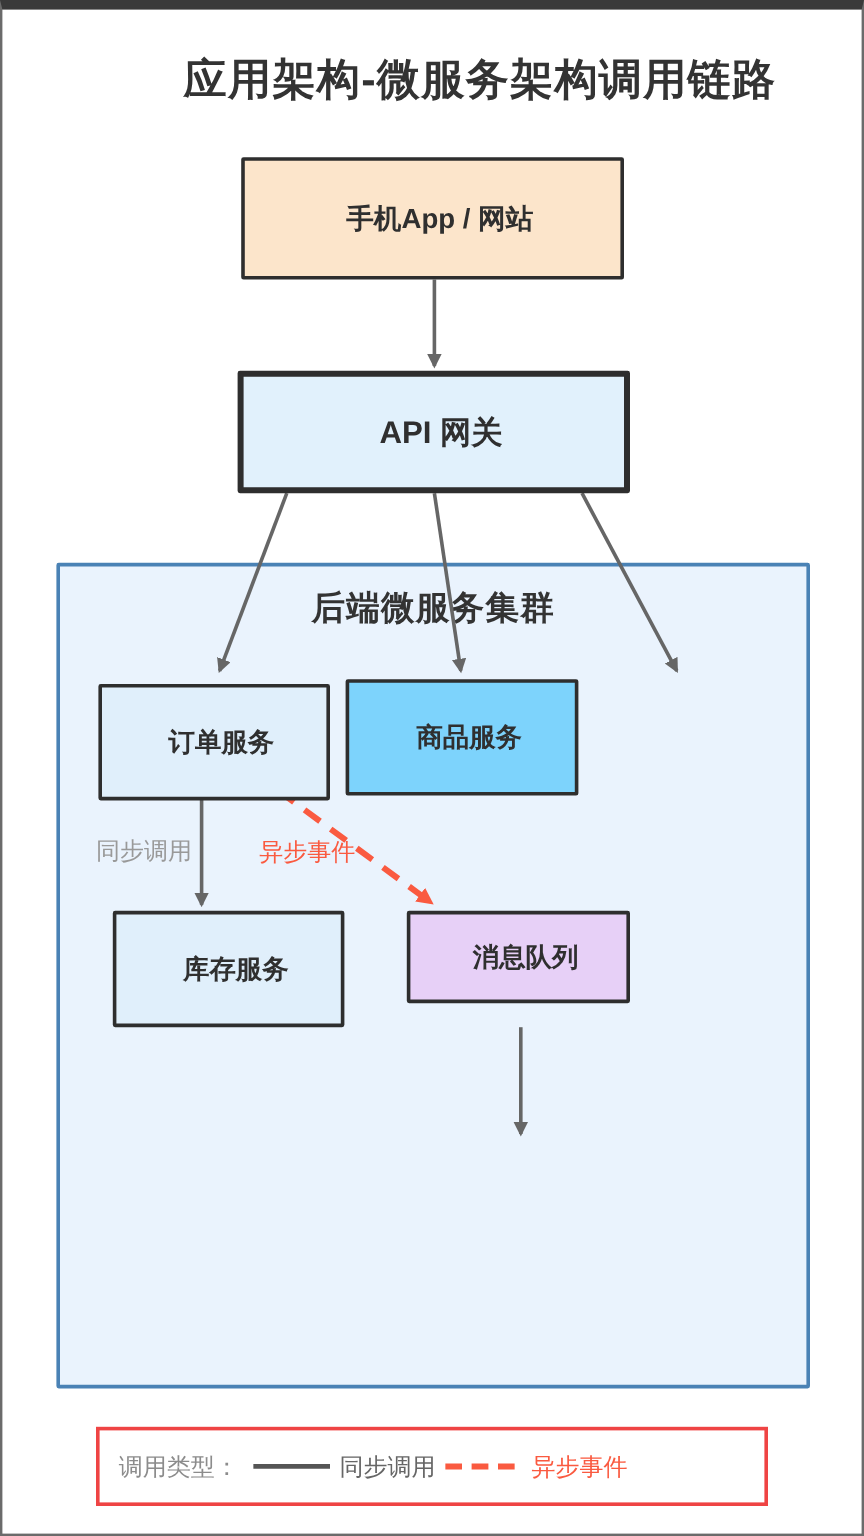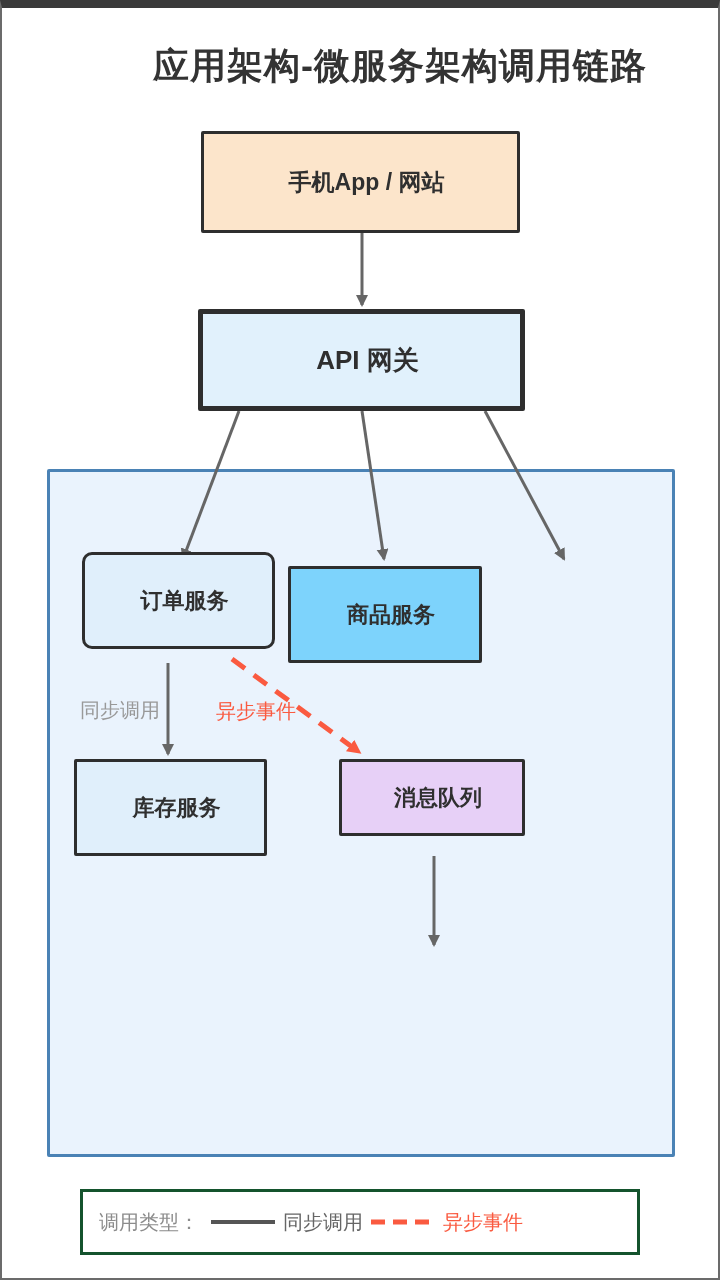--- a/index.html
+++ b/index.html
@@ -39,51 +39,52 @@
     box-sizing:border-box;
     border:3px solid #2E2E2E;
     border-radius:2px;
     display:flex;align-items:center;justify-content:center;
     font-weight:bold;color:#2F2F2F;
     font-size:22px;
     padding-left:12px;
   }
   .node-client{left:199px;top:123px;width:319px;height:102px;background:#FCE5CB;font-size:23px;}
   .node-gateway{left:196px;top:301px;width:327px;height:102px;background:#E1F1FC;border-width:5px;font-size:26px;text-align:right;}
-  .node-order{left:80px;top:544px;width:193px;height:97px;background:#E0EFFB;border-radius:10px;}
+  .node-order{left:80px;top:562px;width:193px;height:97px;background:#E0EFFB;}
   .node-product{left:286px;top:558px;width:194px;height:97px;background:#7dd3fc;}
   .node-user{left:495px;top:558px;width:146px;height:97px;background:#E0EFFB;}
-  .node-inventory{left:72px;top:751px;width:193px;height:97px;background:#E0EFFB;}
+  .node-inventory{left:92px;top:751px;width:193px;height:97px;background:#E0EFFB;}
   .node-queue{left:337px;top:751px;width:186px;height:77px;background:#E7D0F7;}
   .node-delivery{left:337px;top:942px;width:188px;height:98px;background:#E0EFFB;}
   .edge-label{position:absolute;font-size:20px;line-height:24px;}
   .edge-label-sync{left:78px;top:690px;color:#999999;}
   .edge-label-async{left:214px;top:691px;color:#FA5A40;}
   .legend{
     position:absolute;left:78px;top:1181px;width:560px;height:66px;
     box-sizing:border-box;
     background:#ffffff;
-    border:3px solid #14532d;
+    border:3px solid #ef4444;
     display:flex;align-items:center;
     font-size:20px;
   }
   .legend-title{margin-left:16px;color:#8C8C8C;}
   .legend-sync-sample{margin-left:12px;display:block;}
   .legend-sync-label{margin-left:8px;color:#666666;}
   .legend-async-sample{margin-left:8px;display:block;}
   .legend-async-label{margin-left:14px;color:#FA5A40;}
 </style>
 </head>
 <body>
 
 <div class="canvas">
 
   <div class="title">应用架构-微服务架构调用链路</div>
 
   <div class="cluster"></div>
+  <div class="cluster-label">后端微服务集群</div>
 
   <svg class="arrows" width="720" height="1280" viewBox="0 0 720 1280">
     <defs>
       <marker id="mGray" markerUnits="userSpaceOnUse" markerWidth="16" markerHeight="14" refX="10" refY="6" orient="auto">
         <path d="M0,0 L12,6 L0,12 Z" fill="#666666"></path>
       </marker>
       <marker id="mRed" markerUnits="userSpaceOnUse" markerWidth="18" markerHeight="16" refX="11" refY="7" orient="auto">
         <path d="M0,0 L14,7 L0,14 Z" fill="#FA5A40"></path>
       </marker>
     </defs>

